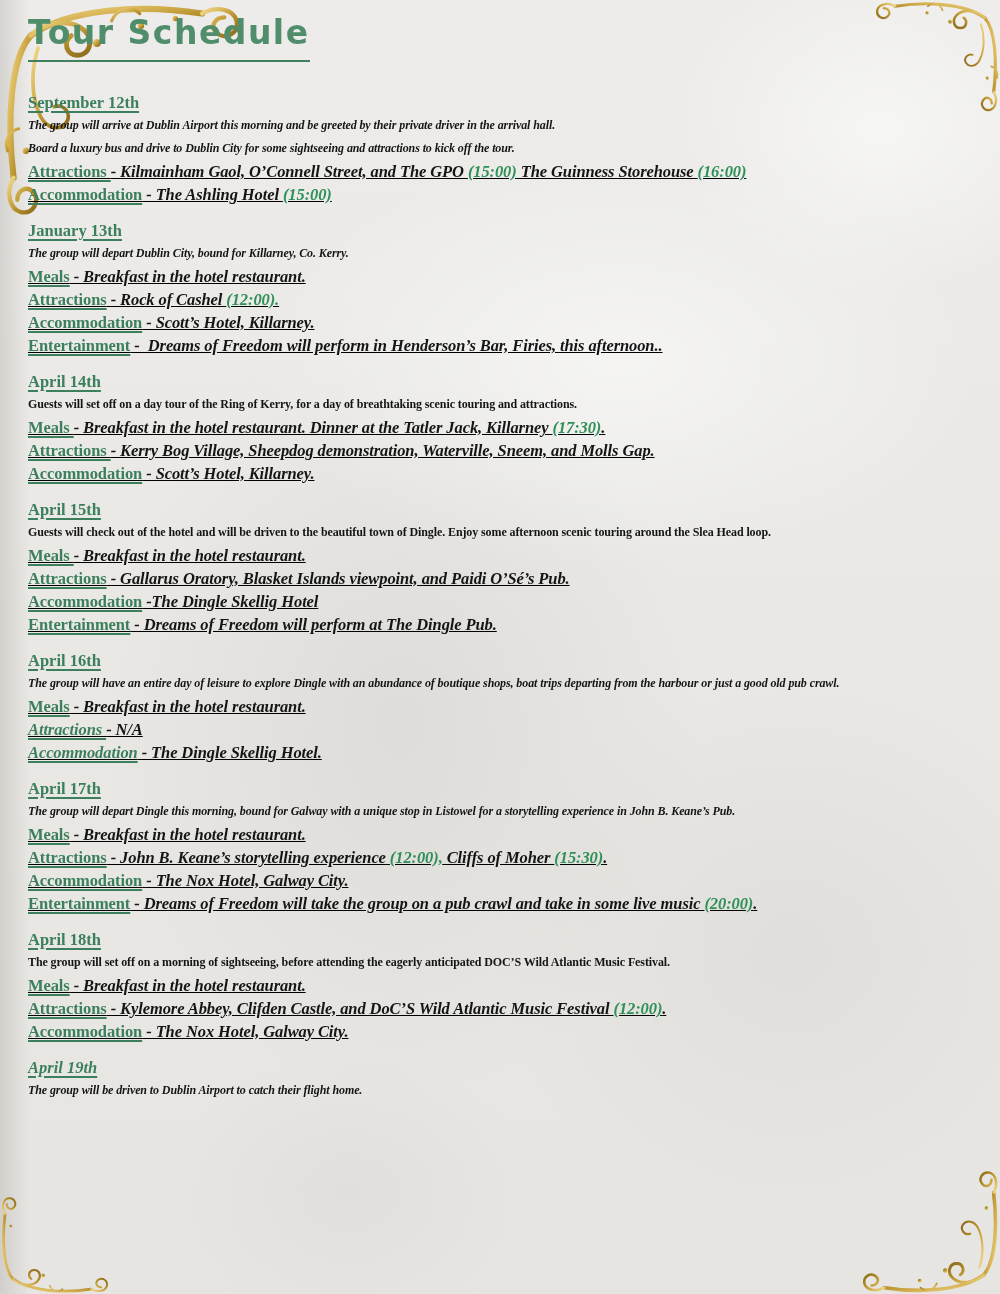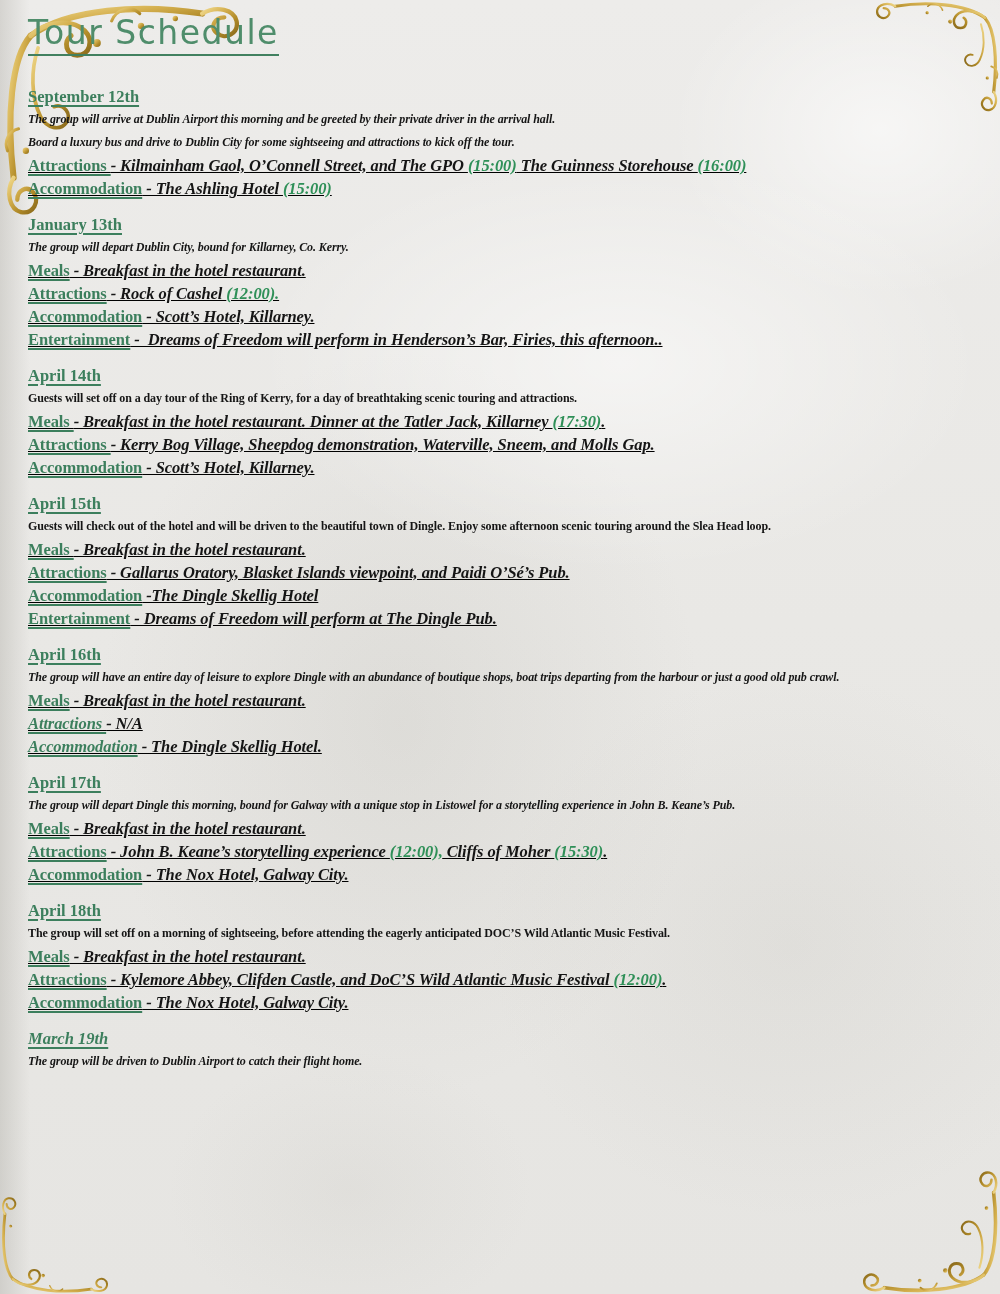--- a/index.html
+++ b/index.html
@@ -11,23 +11,23 @@
       radial-gradient(ellipse 300px 240px at 88% 10%, rgba(255,255,255,0.55), rgba(255,255,255,0) 70%),
       radial-gradient(ellipse 420px 520px at 40% 56%, rgba(176,174,166,0.20), rgba(176,174,166,0) 72%),
       radial-gradient(ellipse 430px 390px at 79% 73%, rgba(182,180,172,0.16), rgba(182,180,172,0) 70%),
       radial-gradient(ellipse 260px 200px at 35% 92%, rgba(186,184,176,0.14), rgba(186,184,176,0) 70%),
       linear-gradient(90deg, rgba(158,156,148,0.30), rgba(158,156,148,0) 3%),
       linear-gradient(180deg,#edecea 0%,#e9e8e5 48%,#e6e5e2 100%);
   }
   .content{position:absolute;left:28px;top:14px;width:946px;}
   .title{
     font-family:"DejaVu Sans", sans-serif;
-    font-size:33px;font-weight:400;letter-spacing:1.5px;
+    font-size:33px;font-weight:700;letter-spacing:1.5px;
     color:#4f8d6b;margin:0;display:inline-block;line-height:1.15;
-    border-bottom:2.5px solid #41805f;padding-bottom:2px;
+    border-bottom:2.5px solid #41805f;padding-bottom:8px;
   }
   .schedule{margin-top:29px;}
   .day{margin-bottom:13px;}
   .date{
     font-size:16.5px;font-weight:bold;color:#3c7f5d;margin:0;line-height:23px;
     text-decoration:underline;text-decoration-thickness:1.5px;text-underline-offset:3px;
   }
   .date.it{font-style:italic;}
   .desc{margin:0;font-size:12px;font-weight:bold;color:#151515;line-height:23px;letter-spacing:-0.1px;}
   .desc.it{font-style:italic;}
@@ -162,28 +162,29 @@
           <p class="detail"><span class="label">Meals</span><span class="txt"> - Breakfast in the hotel restaurant.</span></p>
           <p class="detail"><span class="label it">Attractions </span><span class="txt">- N/A</span></p>
           <p class="detail"><span class="label it">Accommodation</span><span class="txt"> - The Dingle Skellig Hotel.</span></p>
         </section>
         <section class="day">
           <h2 class="date">April 17th</h2>
           <p class="desc it">The group will depart Dingle this morning, bound for Galway with a unique stop in Listowel for a storytelling experience in John B. Keane’s Pub.</p>
           <p class="detail"><span class="label">Meals</span><span class="txt"> - Breakfast in the hotel restaurant.</span></p>
           <p class="detail"><span class="label">Attractions</span><span class="txt"> - John B. Keane’s storytelling experience </span><span class="time">(12:00),</span><span class="txt"> Cliffs of Moher </span><span class="time">(15:30)</span><span class="txt">.</span></p>
           <p class="detail"><span class="label">Accommodation</span><span class="txt"> - The Nox Hotel, Galway City.</span></p>
+          <p class="detail"><span class="label">Entertainment</span><span class="txt"> - Dreams of Freedom will take the group on a pub crawl and take in some live music </span><span class="time">(20:00)</span><span class="txt">.</span></p>
         </section>
         <section class="day">
           <h2 class="date">April 18th</h2>
           <p class="desc">The group will set off on a morning of sightseeing, before attending the eagerly anticipated DOC’S Wild Atlantic Music Festival.</p>
           <p class="detail"><span class="label">Meals</span><span class="txt"> - Breakfast in the hotel restaurant.</span></p>
           <p class="detail"><span class="label">Attractions</span><span class="txt"> - Kylemore Abbey, Clifden Castle, and DoC’S Wild Atlantic Music Festival </span><span class="time">(12:00)</span><span class="txt">.</span></p>
           <p class="detail"><span class="label">Accommodation</span><span class="txt"> - The Nox Hotel, Galway City.</span></p>
         </section>
         <section class="day">
-          <h2 class="date it">March 19th</h2>
+          <h2 class="date it">April 19th</h2>
           <p class="desc it">The group will be driven to Dublin Airport to catch their flight home.</p>
         </section>
       </main>
   </div>
 
 </div>
 
 </body></html>

